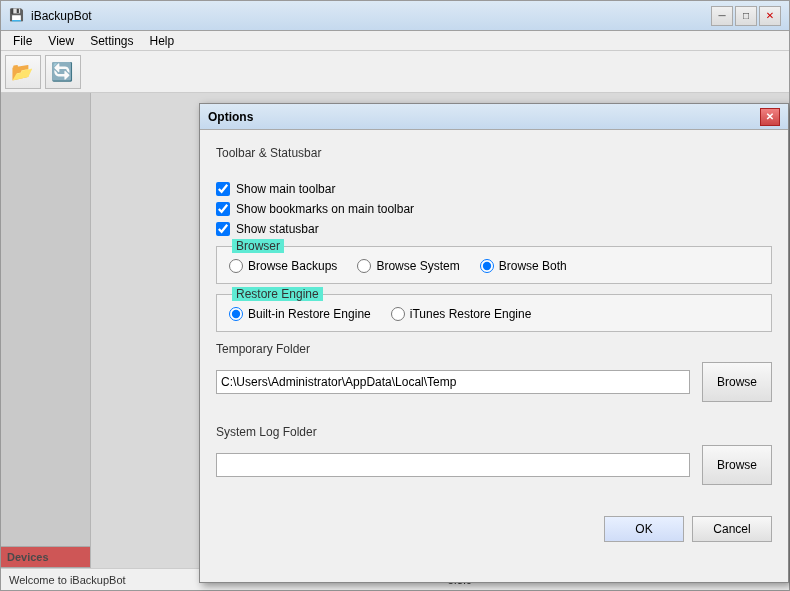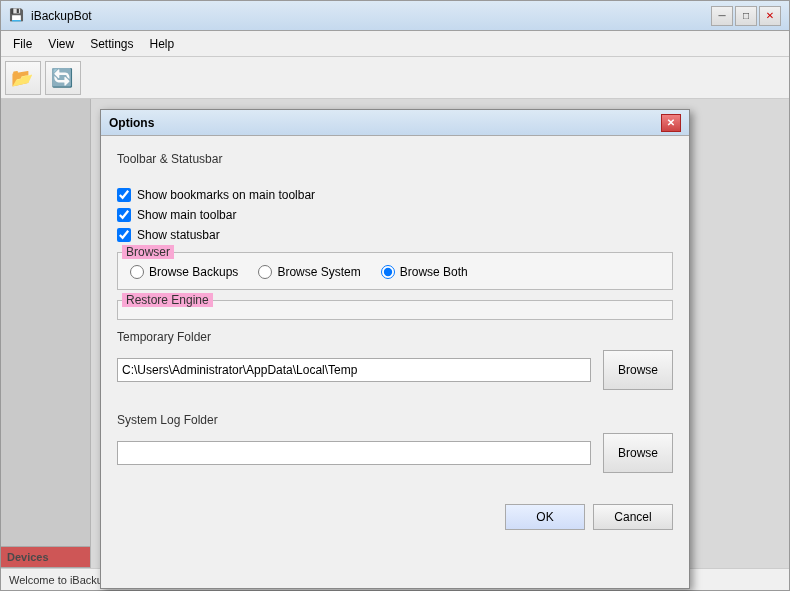--- a/index.html
+++ b/index.html
@@ -57,21 +57,21 @@
       align-items: center;
       justify-content: center;
       font-size: 10px;
       color: #333;
     }
     .title-bar-btn.close { color: #cc0000; }
 
     
     .menu-bar {
       background: #f0f0f0;
-      height: 26px;
+      height: 20px;
       display: flex;
       align-items: center;
       padding: 0 4px;
       border-bottom: 1px solid #ccc;
     }
     .menu-item {
       padding: 2px 8px;
       cursor: pointer;
       font-size: 12px;
       color: #000;
@@ -158,21 +158,21 @@
       margin-right: 40%;
     }
 
     
     .overlay {
       position: absolute;
       top: 0; left: 0; right: 0; bottom: 0;
       background: rgba(128,128,128,0.3);
       display: flex;
       align-items: flex-start;
-      justify-content: center;
+      justify-content: flex-end;
       padding-top: 10px;
       z-index: 100;
     }
 
     
     .dialog {
       background: #f0f0f0;
       border: 1px solid #888;
       box-shadow: 3px 3px 8px rgba(0,0,0,0.4);
       width: 590px;
@@ -240,22 +240,22 @@
     .group-box {
       border: 1px solid #bbb;
       margin: 10px 0;
       padding: 8px 12px 10px 12px;
       position: relative;
       background: #f5f5f5;
     }
     .group-box-legend {
       position: absolute;
       top: -8px;
-      left: 4px;
-      background: #f9a8d4;
+      left: 15px;
+      background: #5eead4;
       padding: 0 4px;
       font-size: 12px;
       color: #333;
     }
 
     
     .radio-group {
       display: flex;
       align-items: center;
       gap: 20px;
@@ -377,27 +377,27 @@
         <div class="dialog-title-bar">
           <span class="dialog-title-text">Options</span>
           <button class="dialog-close-btn">✕</button>
         </div>
 
         <div class="dialog-body">
 
           <div class="section-header">Toolbar &amp; Statusbar</div>
 
           <div class="checkbox-row">
+            <input type="checkbox" checked="" id="cb1" style="">
+            <label class="checkbox-label" for="cb1">Show main toolbar</label>
+          </div>
+
+          <div class="checkbox-row">
             <input type="checkbox" checked="" id="cb2" style="">
             <label class="checkbox-label" for="cb2">Show bookmarks on main toolbar</label>
-          </div>
-
-          <div class="checkbox-row">
-            <input type="checkbox" checked="" id="cb1" style="">
-            <label class="checkbox-label" for="cb1">Show main toolbar</label>
           </div>
 
           <div class="checkbox-row">
             <input type="checkbox" checked="" id="cb3" style="">
             <label class="checkbox-label" for="cb3">Show statusbar</label>
           </div>
 
           <div class="group-box">
             <span class="group-box-legend">Browser</span>
             <div class="radio-group">
@@ -411,20 +411,30 @@
               </div>
               <div class="radio-row">
                 <input type="radio" name="browser" id="rb3" checked="" style="">
                 <label class="radio-label" for="rb3">Browse Both</label>
               </div>
             </div>
           </div>
 
           <div class="group-box">
             <span class="group-box-legend">Restore Engine</span>
+            <div class="radio-group">
+              <div class="radio-row">
+                <input type="radio" name="engine" id="re1" checked="" style="">
+                <label class="radio-label" for="re1">Built-in Restore Engine</label>
+              </div>
+              <div class="radio-row">
+                <input type="radio" name="engine" id="re2" style="">
+                <label class="radio-label" for="re2">iTunes Restore Engine</label>
+              </div>
+            </div>
           </div>
 
           <div class="field-label">Temporary Folder</div>
           <div class="input-row">
             <input type="text" class="text-input" value="C:\Users\Administrator\AppData\Local\Temp" style="">
             <button class="browse-btn">Browse</button>
           </div>
 
           <div class="field-label">System Log Folder</div>
           <div class="input-row">

